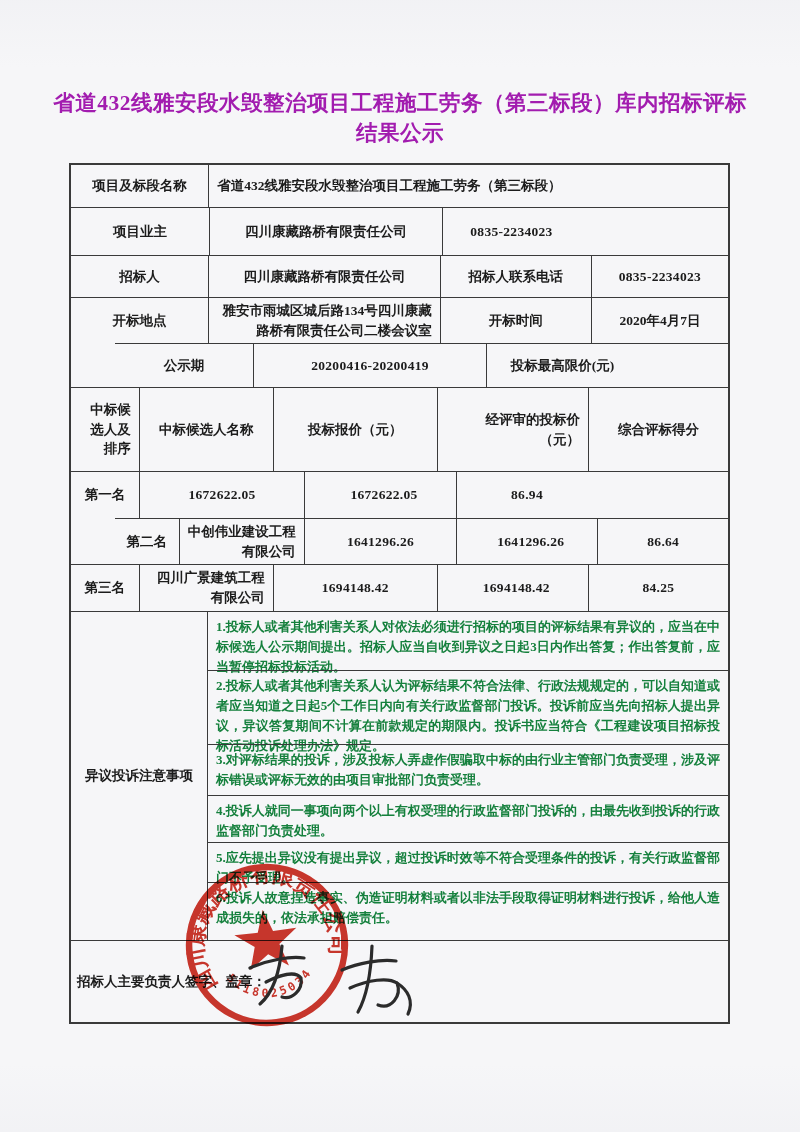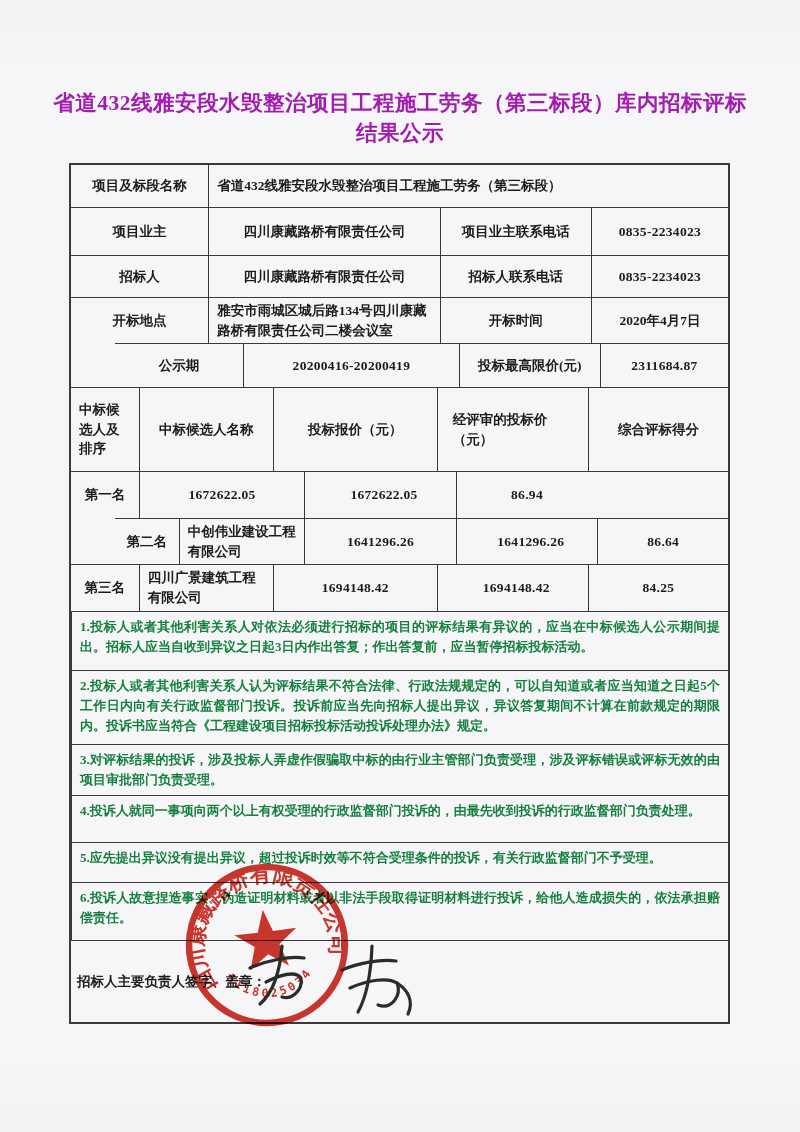--- a/index.html
+++ b/index.html
@@ -21,21 +21,21 @@
   }
   
   .doc-table{
     position:absolute;left:69px;top:163px;width:661px;
     border:2px solid #3a3a3a;background:transparent;box-sizing:border-box;
   }
   .t-row{display:flex;border-top:1px solid #3a3a3a;box-sizing:border-box;}
   .t-row.first{border-top:none;}
   .cell{
     box-sizing:border-box;border-left:1px solid #3a3a3a;
-    display:flex;align-items:center;justify-content:center;text-align:left;
+    display:flex;align-items:center;justify-content:center;text-align:right;
     padding:3px 8px;font-size:13.5px;line-height:1.45;
   }
   .cell.cfirst{border-left:none;}
   .lab{font-weight:700;}
   .val-num{font-weight:700;letter-spacing:.3px;}
   .val-cjk{font-weight:700;}
   .left-align{justify-content:flex-start;text-align:left;}
   
   .wA1{width:138px;} .wA2{width:233px;} .wA3{width:152px;} .wA4{width:138px;}
   .wAspan{width:523px;}
@@ -78,40 +78,38 @@
 
 <div class="doc-table">
 
   <div class="t-row first hA1">
     <div class="cell cfirst lab wA1">项目及标段名称</div>
     <div class="cell val-cjk wAspan left-align">省道432线雅安段水毁整治项目工程施工劳务（第三标段）</div>
   </div>
   <div class="t-row hA2">
     <div class="cell cfirst lab wA1">项目业主</div>
     <div class="cell val-cjk wA2">四川康藏路桥有限责任公司</div>
-    <div class="cell lab wA3">项目业主联系电话</div>
     <div class="cell val-num wA4">0835-2234023</div>
   </div>
   <div class="t-row hA3">
     <div class="cell cfirst lab wA1">招标人</div>
     <div class="cell val-cjk wA2">四川康藏路桥有限责任公司</div>
     <div class="cell lab wA3">招标人联系电话</div>
     <div class="cell val-num wA4">0835-2234023</div>
   </div>
   <div class="t-row hA4">
     <div class="cell cfirst lab wA1">开标地点</div>
     <div class="cell val-cjk wA2">雅安市雨城区城后路134号四川康藏路桥有限责任公司二楼会议室</div>
     <div class="cell lab wA3">开标时间</div>
     <div class="cell val-cjk wA4">2020年4月7日</div>
   </div>
   <div class="t-row hA5">
     <div class="cell cfirst lab wA1">公示期</div>
     <div class="cell val-num wA2">20200416-20200419</div>
     <div class="cell lab wA3">投标最高限价(元)</div>
-    <div class="cell val-num wA4">2311684.87</div>
   </div>
 
   <div class="t-row hBh">
     <div class="cell cfirst lab wB1">中标候选人及排序</div>
     <div class="cell lab wB2">中标候选人名称</div>
     <div class="cell lab wB3">投标报价（元）</div>
     <div class="cell lab wB4">经评审的投标价（元）</div>
     <div class="cell lab wB5">综合评标得分</div>
   </div>
   <div class="t-row hB">
@@ -129,20 +127,21 @@
   </div>
   <div class="t-row hB">
     <div class="cell cfirst lab wB1">第三名</div>
     <div class="cell val-cjk wB2">四川广景建筑工程有限公司</div>
     <div class="cell val-num wB3">1694148.42</div>
     <div class="cell val-num wB4">1694148.42</div>
     <div class="cell val-num wB5">84.25</div>
   </div>
 
   <div class="sec-c">
+    <div class="c-label">异议投诉注意事项</div>
     <div class="c-notes">
       <div class="note nfirst n1">1.投标人或者其他利害关系人对依法必须进行招标的项目的评标结果有异议的，应当在中标候选人公示期间提出。招标人应当自收到异议之日起3日内作出答复；作出答复前，应当暂停招标投标活动。</div>
       <div class="note n2">2.投标人或者其他利害关系人认为评标结果不符合法律、行政法规规定的，可以自知道或者应当知道之日起5个工作日内向有关行政监督部门投诉。投诉前应当先向招标人提出异议，异议答复期间不计算在前款规定的期限内。投诉书应当符合《工程建设项目招标投标活动投诉处理办法》规定。</div>
       <div class="note n3">3.对评标结果的投诉，涉及投标人弄虚作假骗取中标的由行业主管部门负责受理，涉及评标错误或评标无效的由项目审批部门负责受理。</div>
       <div class="note n4">4.投诉人就同一事项向两个以上有权受理的行政监督部门投诉的，由最先收到投诉的行政监督部门负责处理。</div>
       <div class="note n5">5.应先提出异议没有提出异议，超过投诉时效等不符合受理条件的投诉，有关行政监督部门不予受理。</div>
       <div class="note n6">6.投诉人故意捏造事实、伪造证明材料或者以非法手段取得证明材料进行投诉，给他人造成损失的，依法承担赔偿责任。</div>
     </div>
   </div>
 

